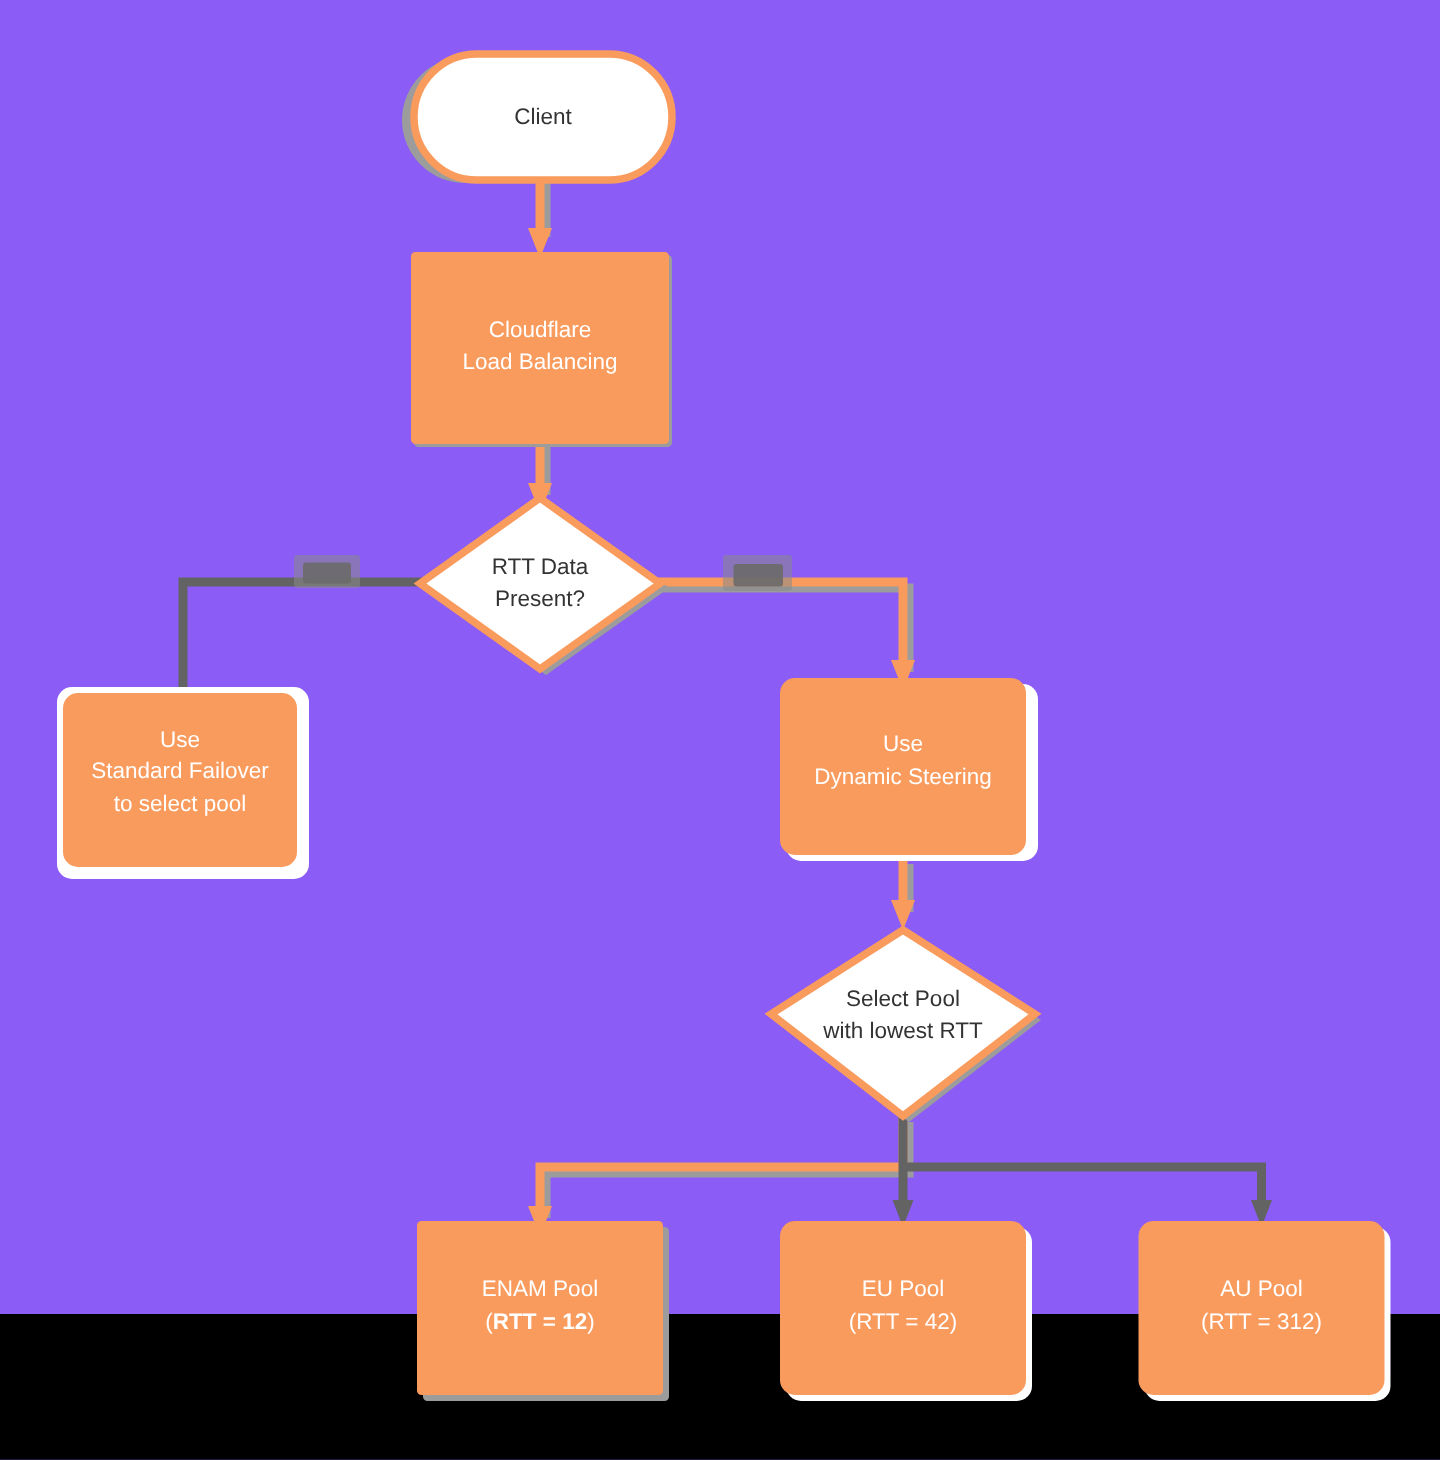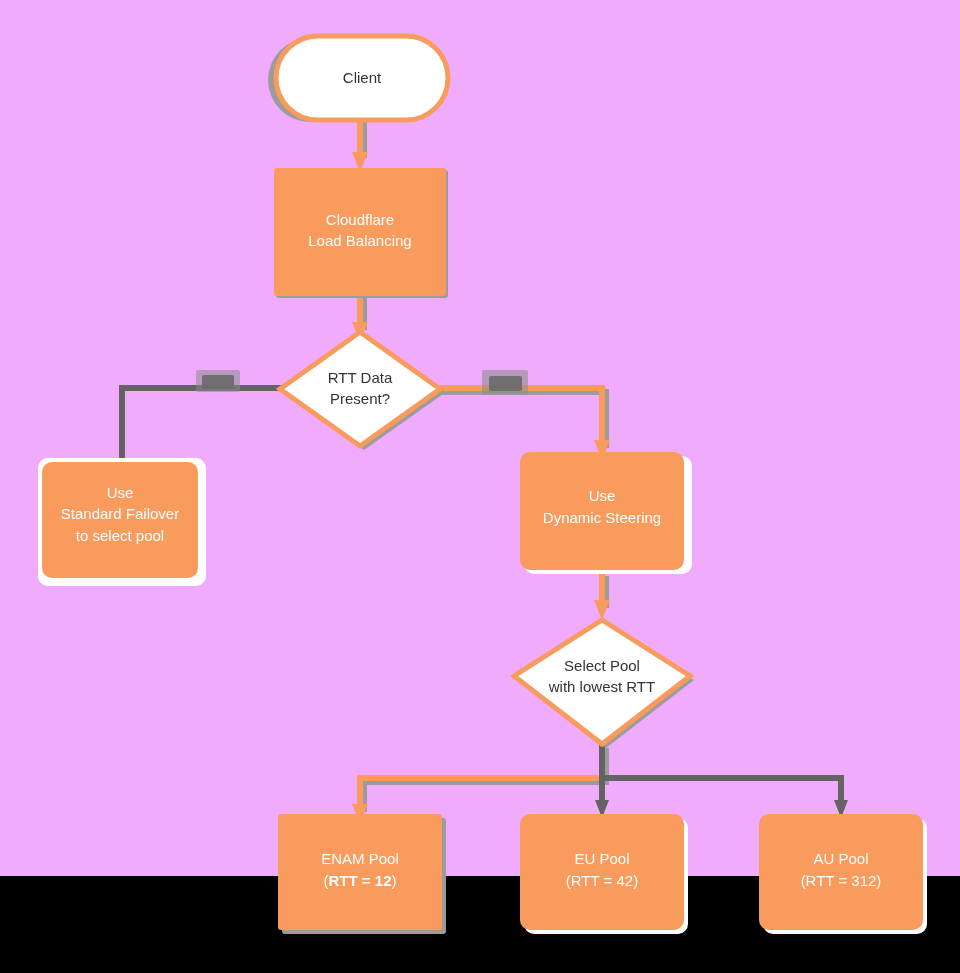--- a/index.html
+++ b/index.html
@@ -10,21 +10,21 @@
   body {
     width: 960px;
     height: 973px;
     overflow: hidden;
     font-family: "Liberation Sans", sans-serif;
   }
   #canvas {
     position: relative;
     width: 960px;
     height: 876px;
-    background: #f0abfc;
+    background: #8b5cf6;
   }
   svg#diagram {
     position: absolute;
     left: 0;
     top: 0;
     width: 960px;
     height: 973px;
     display: block;
   }
   .node-label {

